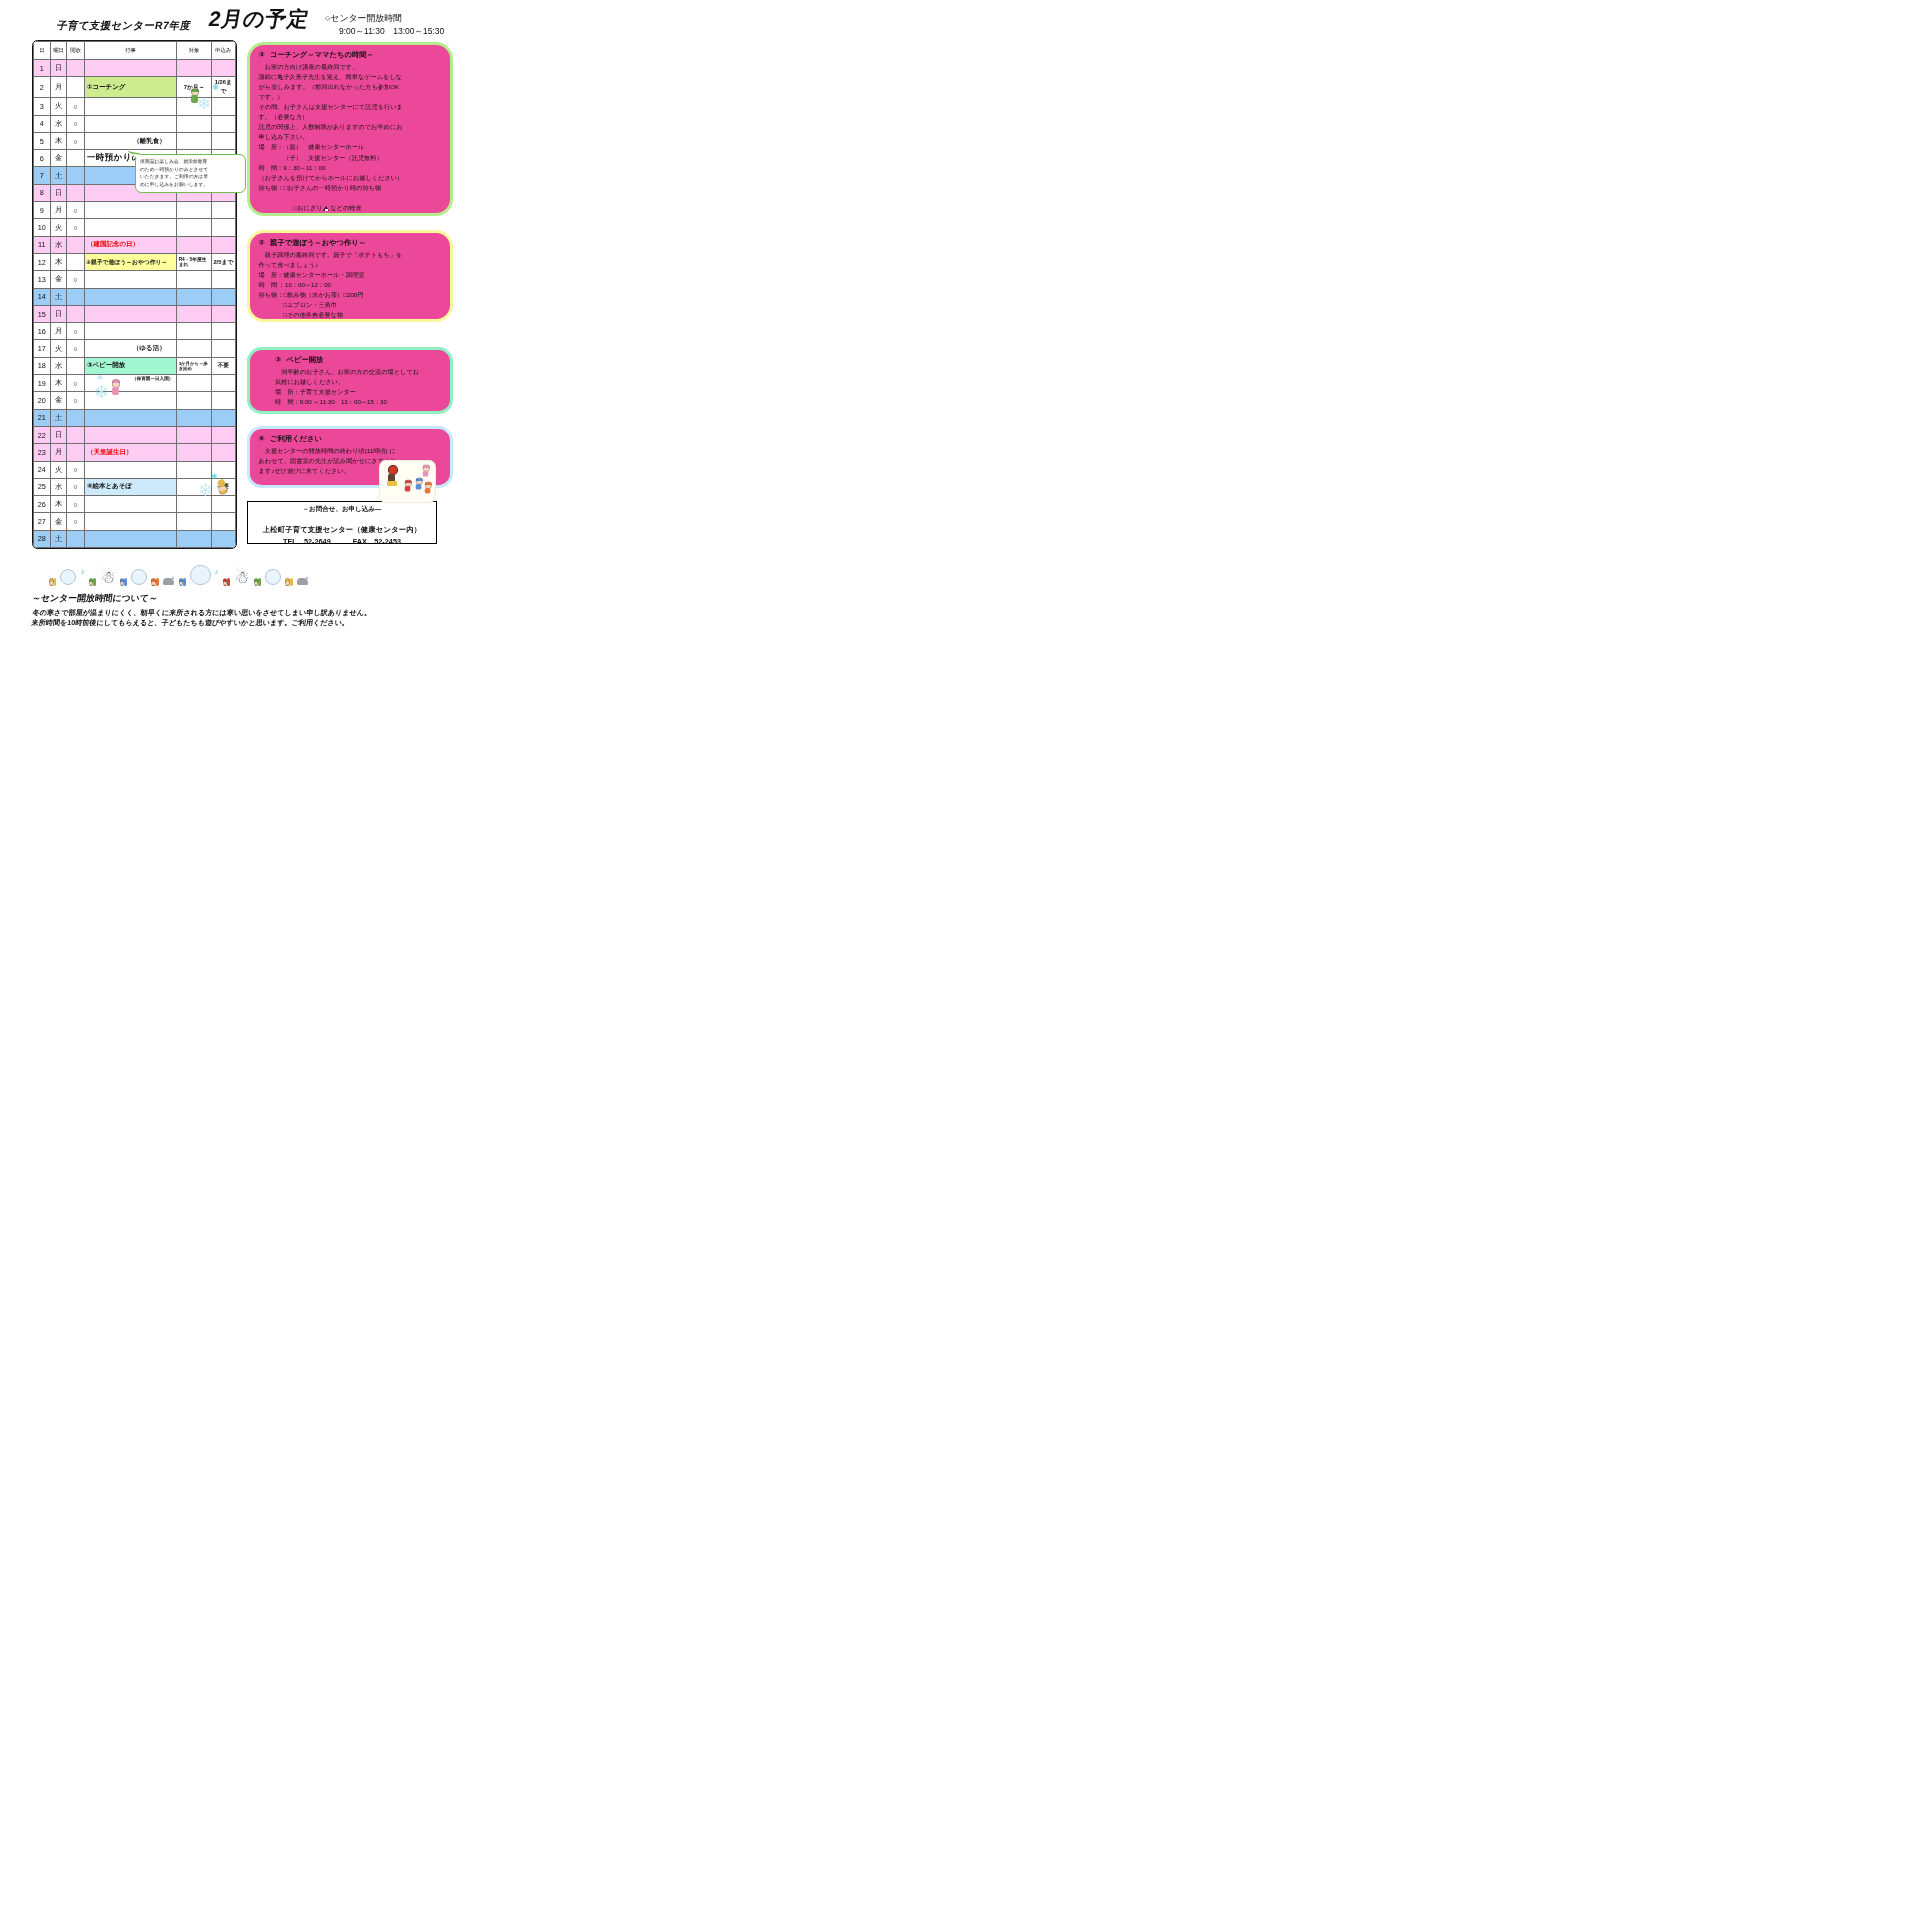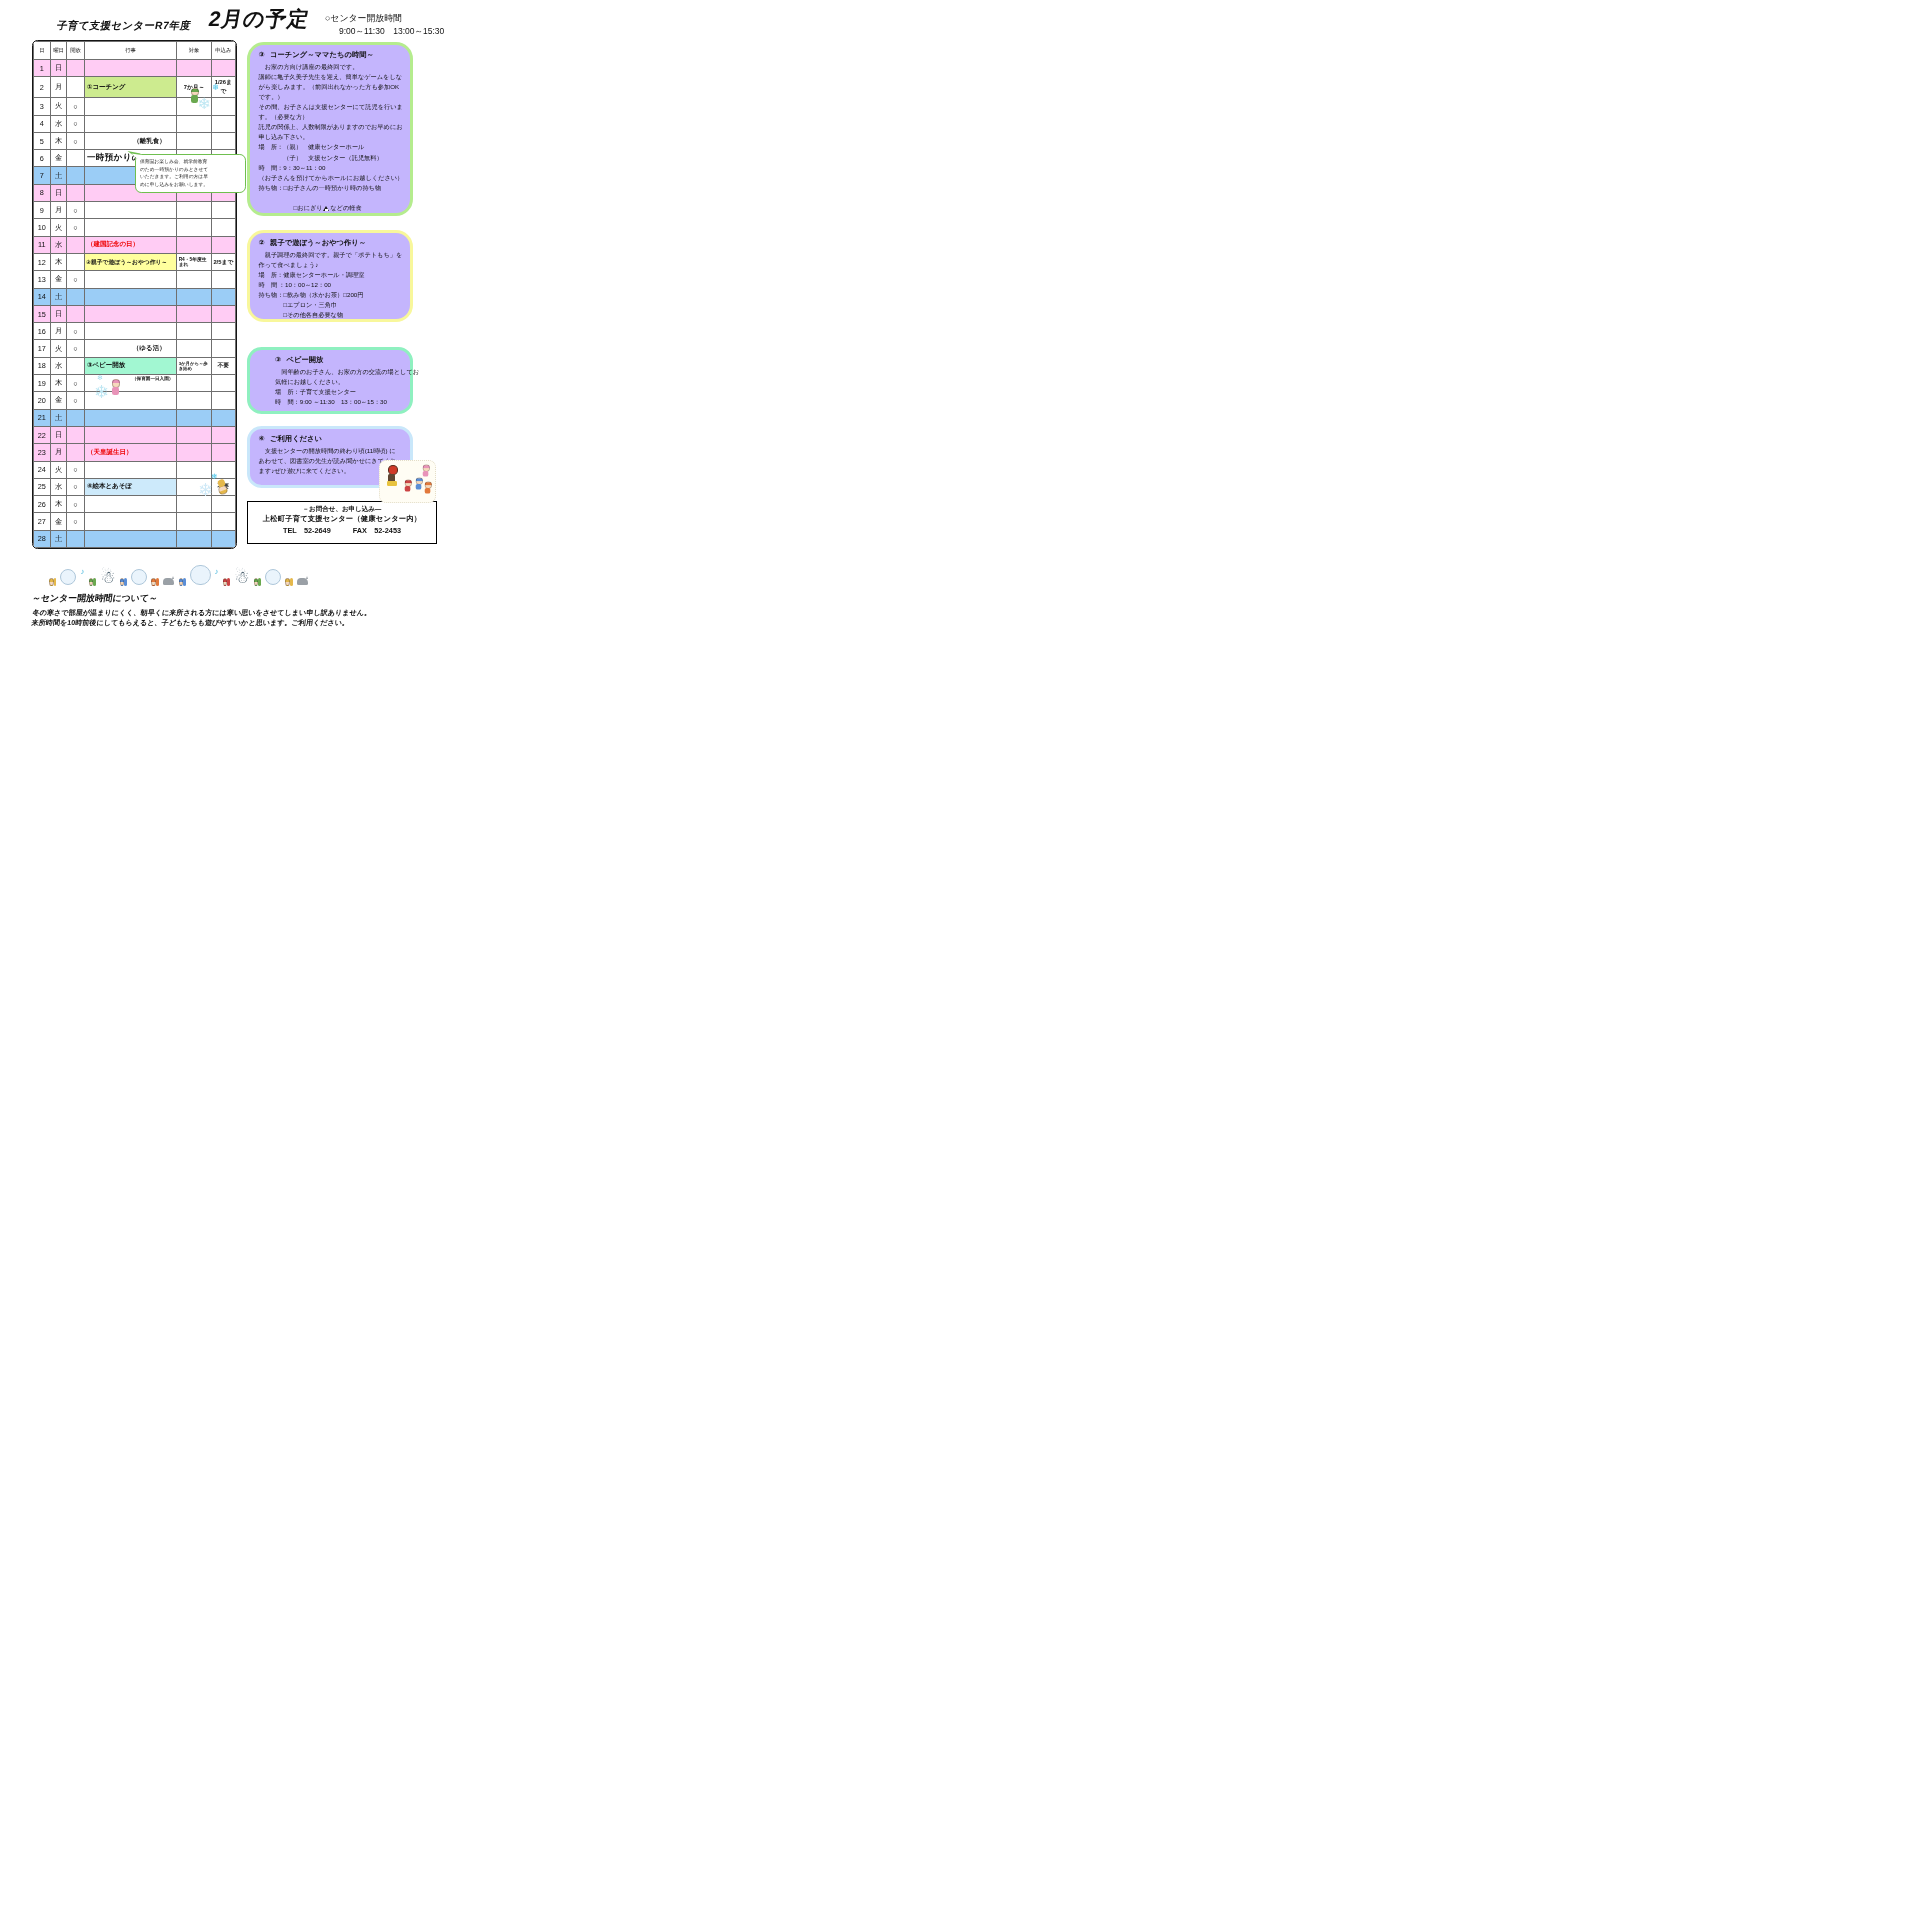--- a/index.html
+++ b/index.html
@@ -41,40 +41,40 @@
 
   
   .bubble{left:135px;top:154px;width:101px;background:#fff;border:1.2px solid #6fbf4f;border-radius:6.2px;
           padding:3.1px 3.9px;z-index:9;font-size:4.8px;line-height:1.6;color:#222;}
   .bubble .tail-o{position:absolute;left:-11.6px;top:-5.4px;width:0;height:0;
           border:3.9px solid transparent;border-right:13px solid #6fbf4f;transform:rotate(24deg);}
   .bubble .tail-i{position:absolute;left:-7.7px;top:-2.7px;width:0;height:0;
           border:3.1px solid transparent;border-right:10.8px solid #ffffff;transform:rotate(24deg);}
 
   
-  .info-box{left:247px;width:166px;background:#c4b5fd;box-sizing:border-box;padding:5.4px 8.5px 3.9px 8.5px;}
+  .info-box{left:247px;width:206px;background:#ec4899;box-sizing:border-box;padding:5.4px 8.5px 3.9px 8.5px;}
   .box-coaching{top:42px;height:174px;border:3.5px solid #b5ec8e;border-radius:17px;}
   .box-oyatsu{top:230px;height:92px;border:3.5px solid #f8f79b;border-radius:17px;}
   .box-baby{top:347px;height:67px;border:3.5px solid #8ff0c0;border-radius:14.6px;padding-left:25px;}
   .box-ehon{top:426px;height:62px;border:3.5px solid #c9e7fa;border-radius:14.6px;}
   .box-title{font-size:7.3px;font-weight:bold;margin-bottom:1.2px;}
   .box-title .num{margin-right:5.4px;}
   .box-body{font-size:6.2px;line-height:1.63;}
   .box-body div{white-space:pre;}
   .line{font-size:6.2px;line-height:1.63;white-space:pre;}
   .cap-underline{border-bottom:0.8px solid #000;padding-bottom:0.4px;}
   .onigiri{display:inline-block;width:0;height:0;border-left:3.1px solid transparent;border-right:3.1px solid transparent;
            border-bottom:5.8px solid #1a1a1a;position:relative;top:0.4px;margin:0 0.8px;}
   .onigiri i{position:absolute;left:-1.5px;top:3.9px;width:3.1px;height:1.5px;background:#fff;}
 
   
   .contact{left:247px;top:501px;width:190px;height:43px;border:1.9px solid #000;background:#fff;
            text-align:center;box-sizing:border-box;padding-top:2.7px;}
   .contact .l1{font-size:6.5px;font-weight:bold;}
-  .contact .l2{font-size:7.3px;font-weight:bold;margin-top:0;letter-spacing:0.2px;}
+  .contact .l2{font-size:7.3px;font-weight:bold;margin-top:11px;letter-spacing:0.2px;}
   .contact .l3{font-size:7.3px;font-weight:bold;margin-top:1.9px;text-align:center;}
   .contact .l3 span{margin:0 10px;}
 
   
   .flake{position:absolute;line-height:1;}
   .kid{display:inline-block;width:7.3px;}
   .kid::before{content:"";display:block;width:6.5px;height:6.5px;border-radius:50%;
                background:linear-gradient(to bottom,var(--c) 48%,#f6d9bd 48%);border:0.4px solid rgba(0,0,0,.25);}
   .kid::after{content:"";display:block;width:7.3px;height:7.7px;border-radius:2.3px;background:var(--c);margin-top:-0.8px;}
   .kid-yellow{--c:#e5b84b;} .kid-green{--c:#6aa84f;} .kid-blue{--c:#5b8ed6;}

